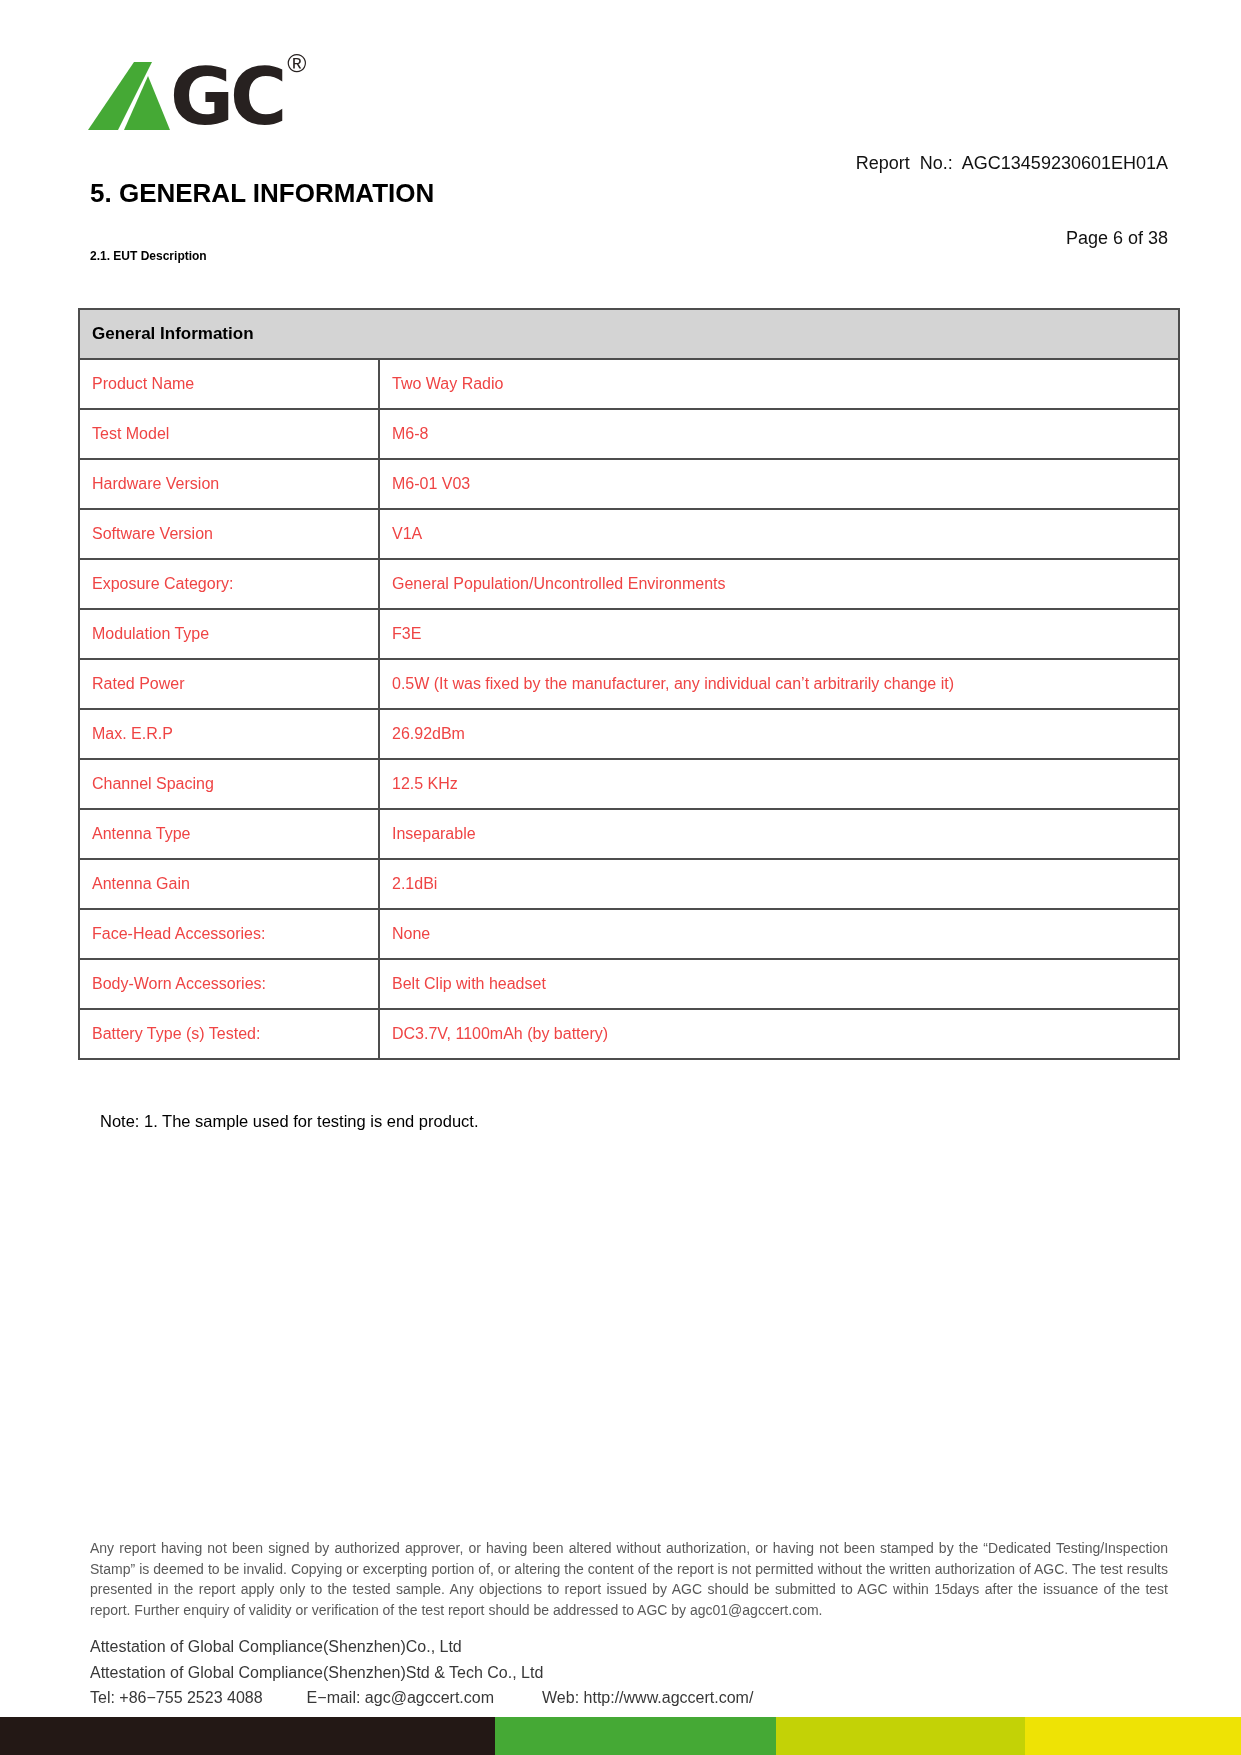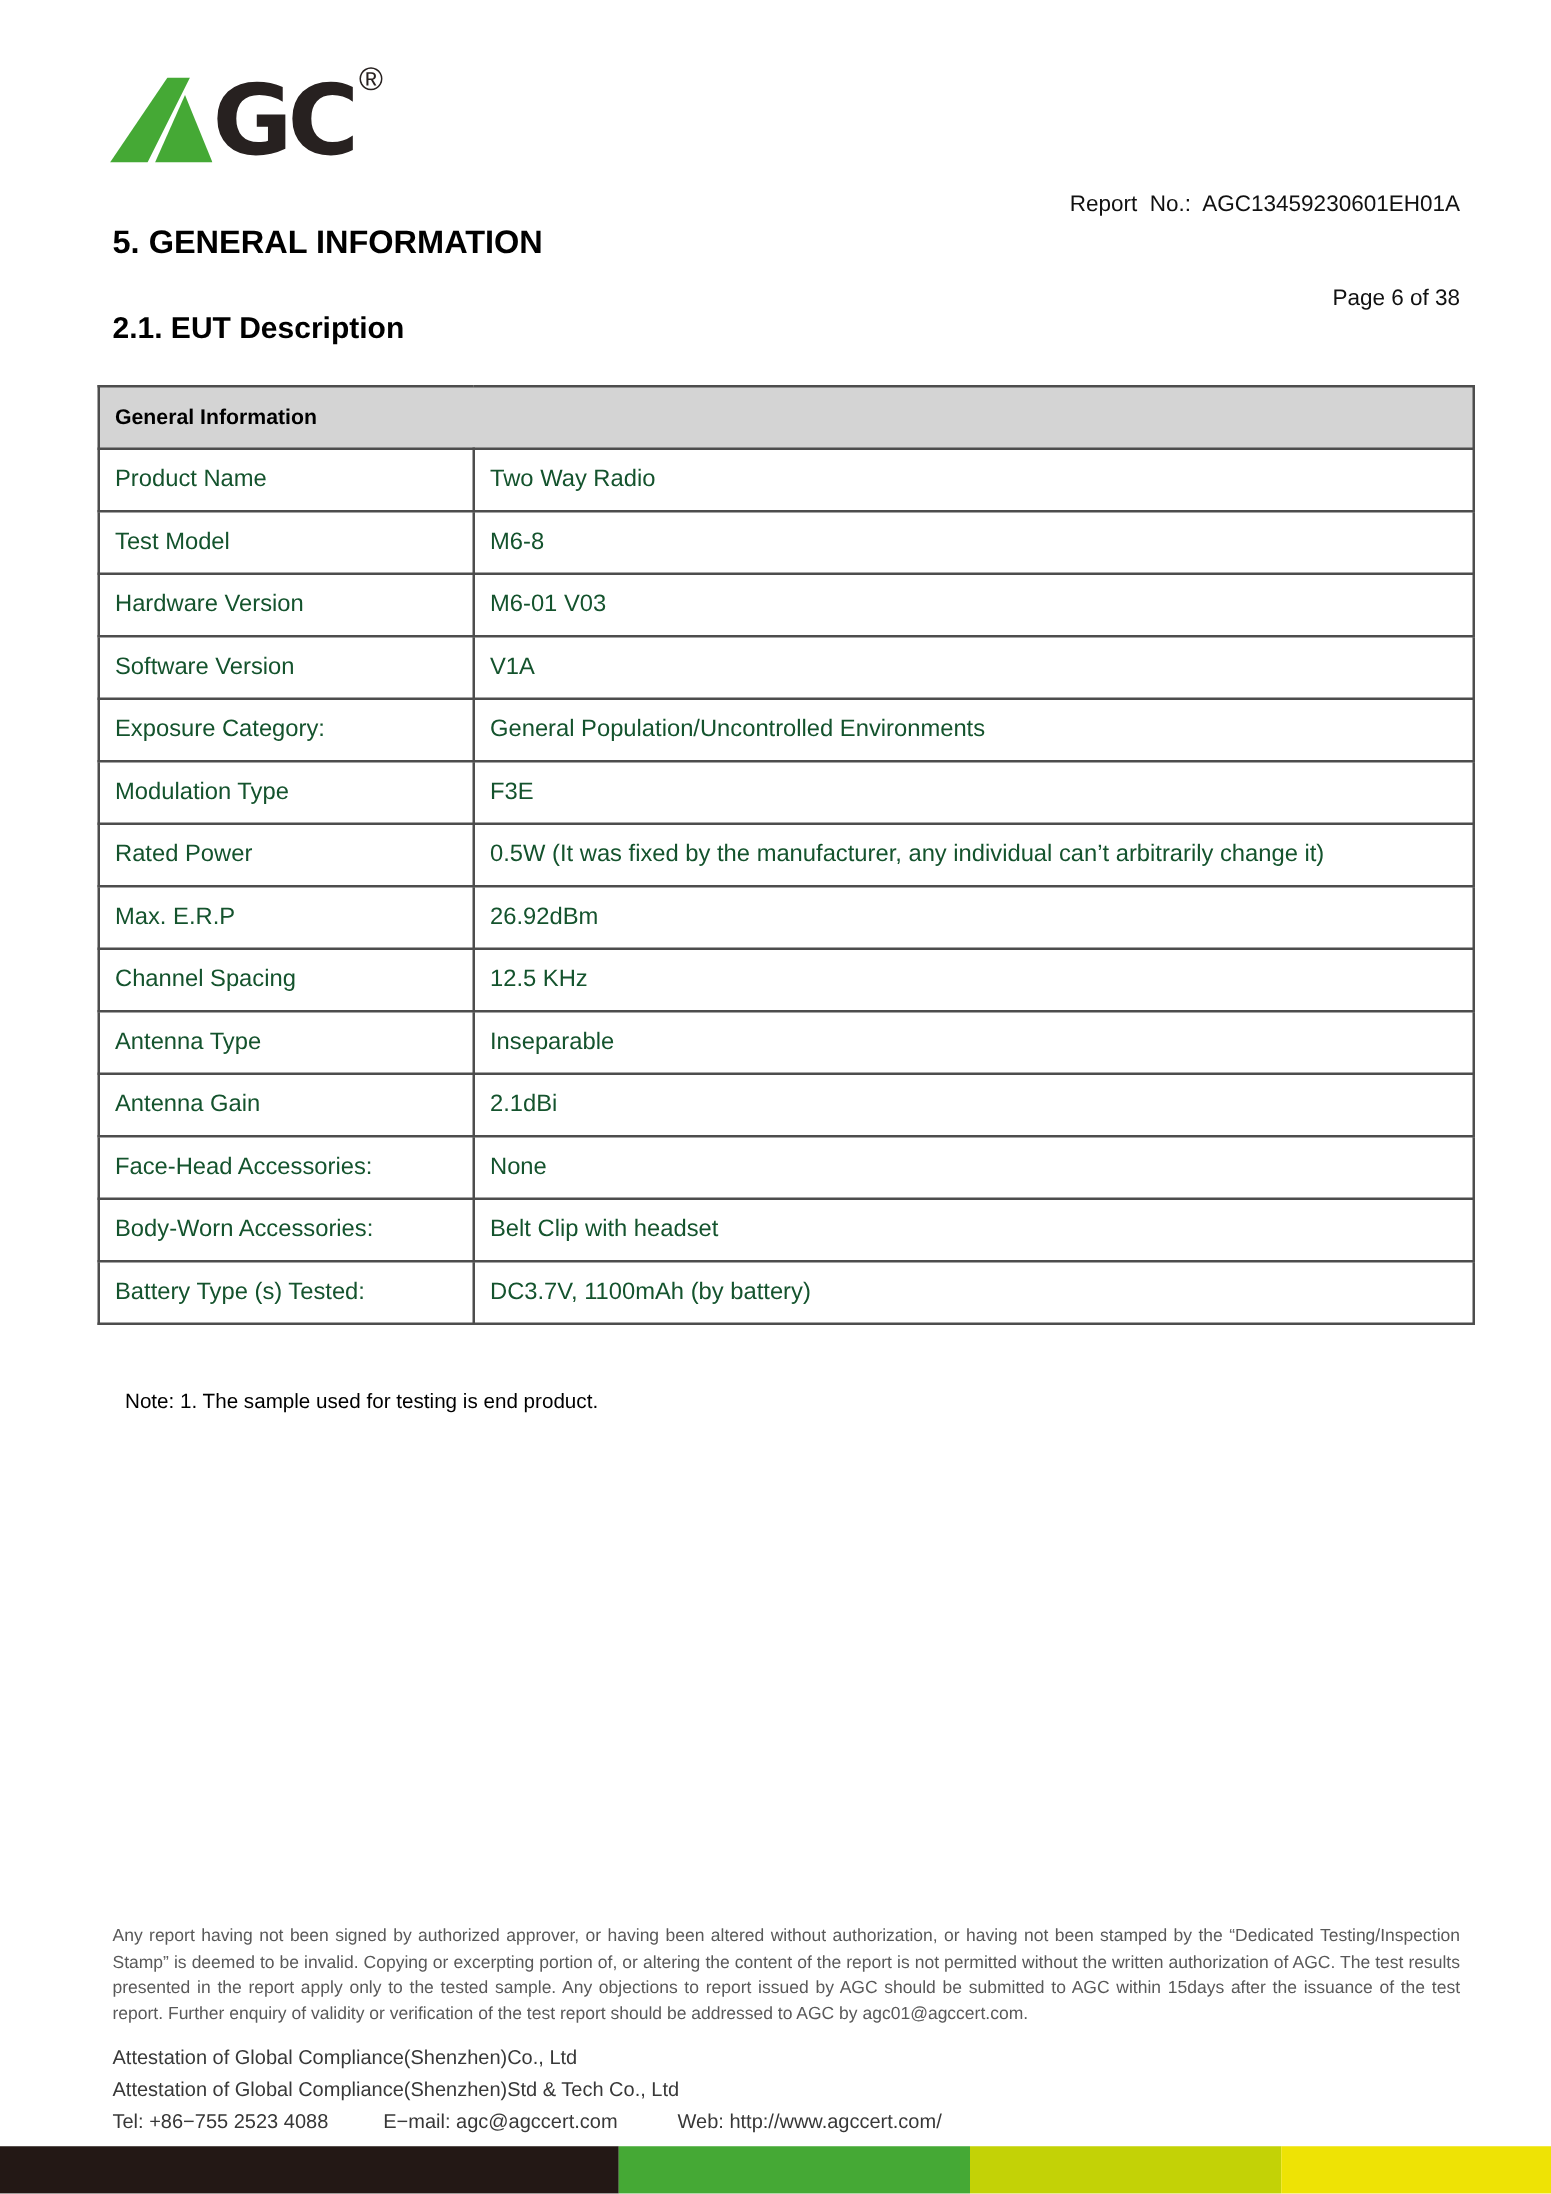--- a/index.html
+++ b/index.html
@@ -9,31 +9,31 @@
   }
 
   
   .logo{position:absolute;left:88px;top:58px;display:flex;align-items:flex-end;height:72px;}
   .logo-gc{font-family:"DejaVu Sans",sans-serif;font-weight:bold;font-size:78px;line-height:66px;color:#272120;letter-spacing:-4px;}
   .reg-mark{align-self:flex-start;font-size:26px;line-height:26px;color:#272120;margin-left:4px;margin-top:-8px;font-weight:normal;}
   .report-block{position:absolute;top:101px;right:73px;text-align:right;font-size:18px;line-height:25px;white-space:pre;color:#111;}
 
   
   .h1{position:absolute;left:90px;top:178px;font-size:26px;font-weight:bold;color:#000;}
-  .h2{position:absolute;left:90px;top:249px;font-size:24px;font-weight:bold;color:#000;}
+  .h2{position:absolute;left:90px;top:249px;font-size:12px;font-weight:bold;color:#000;}
 
   
   .info-table{position:absolute;left:78px;top:308px;width:1102px;border-collapse:collapse;table-layout:fixed;padding-left:20px;}
   .info-table th{
     background:#d4d4d4;text-align:left;font-size:17px;font-weight:bold;
     height:48px;padding:0 10px 0 12px;border:2px solid #4d4d4d;color:#000;
   }
   .info-table td{
-    font-size:19px;height:48px;padding:0 10px 0 12px;
-    border:2px solid #4d4d4d;vertical-align:middle;background:#fff;color:#14532d;
+    font-size:16px;height:48px;padding:0 10px 0 12px;
+    border:2px solid #4d4d4d;vertical-align:middle;background:#fff;color:#ef4444;
   }
   .col-label{width:300px;}
   .note{position:absolute;left:100px;top:1112px;font-size:16.5px;color:#000;}
 
   
   .disclaimer{
     position:absolute;left:90px;top:1538px;width:1078px;
     font-size:14px;line-height:20.5px;color:#595959;text-align:justify;
   }
   .company{position:absolute;left:90px;top:1634px;font-size:16px;line-height:25.5px;color:#383838;}

